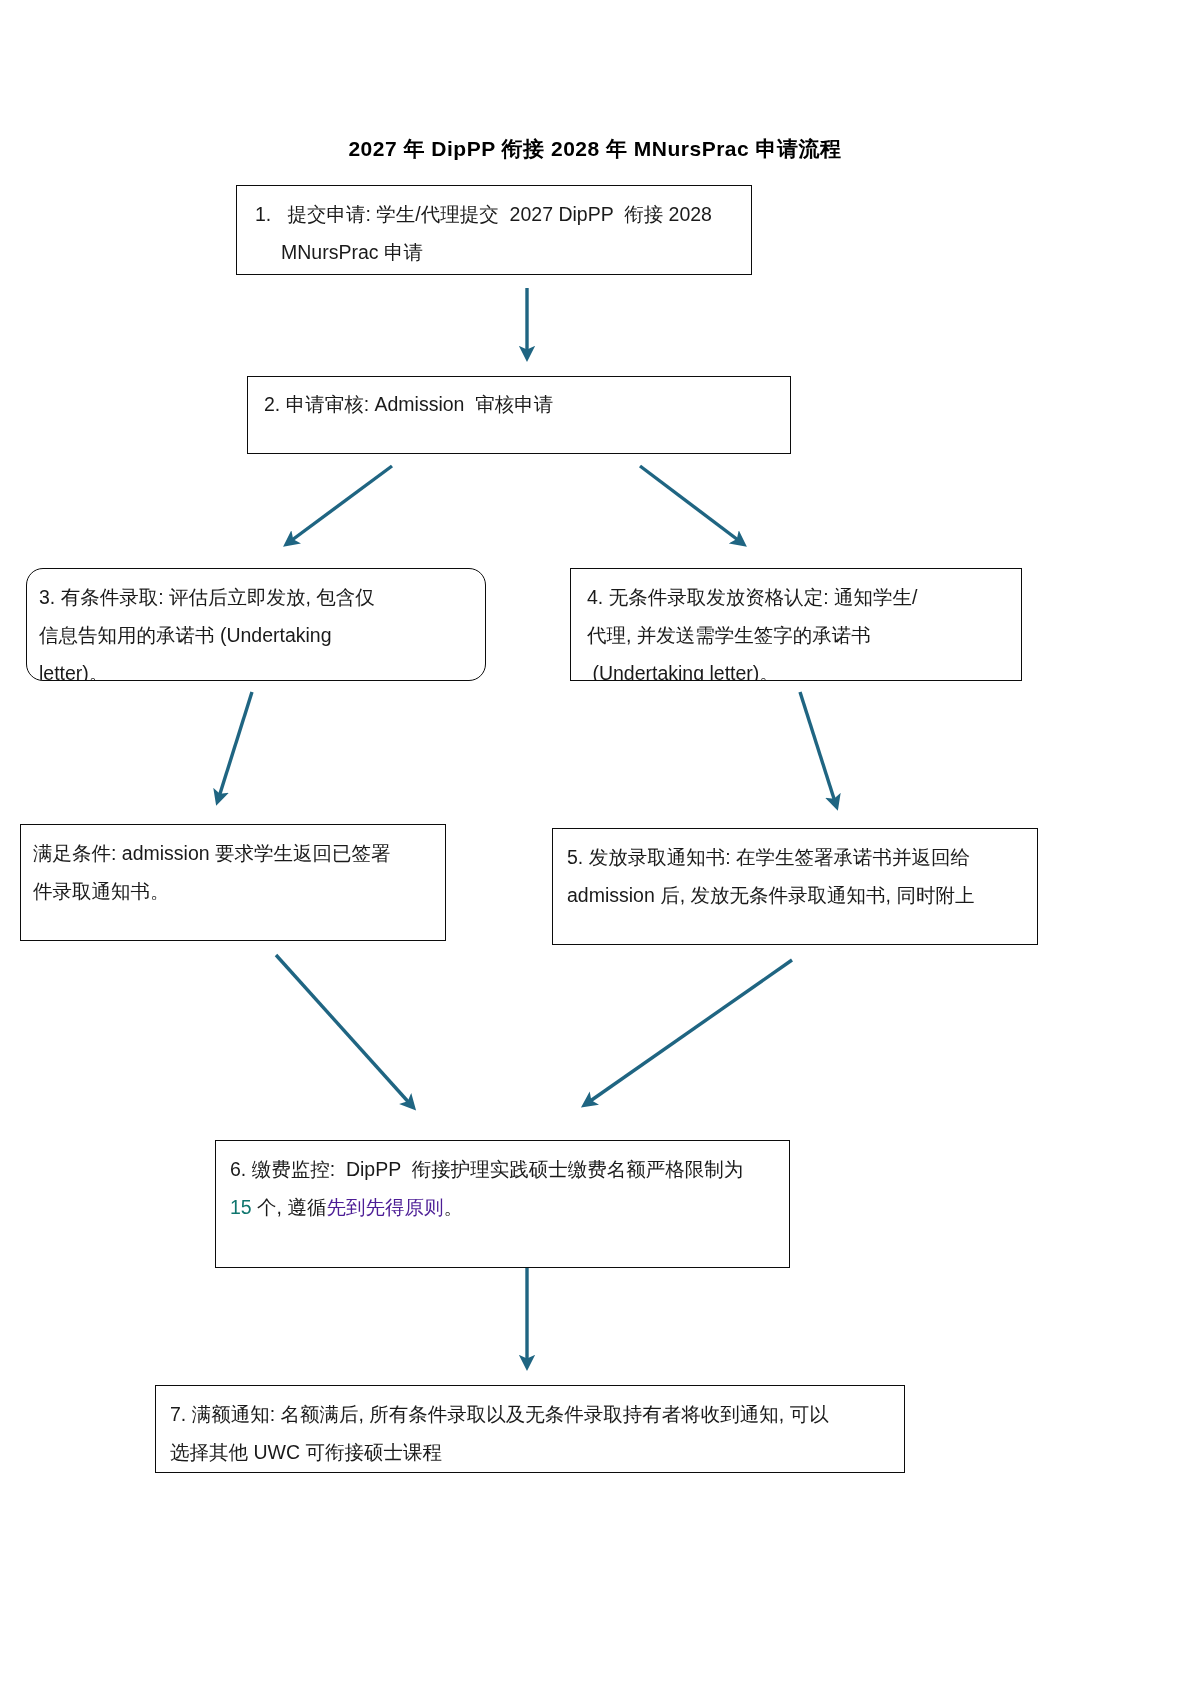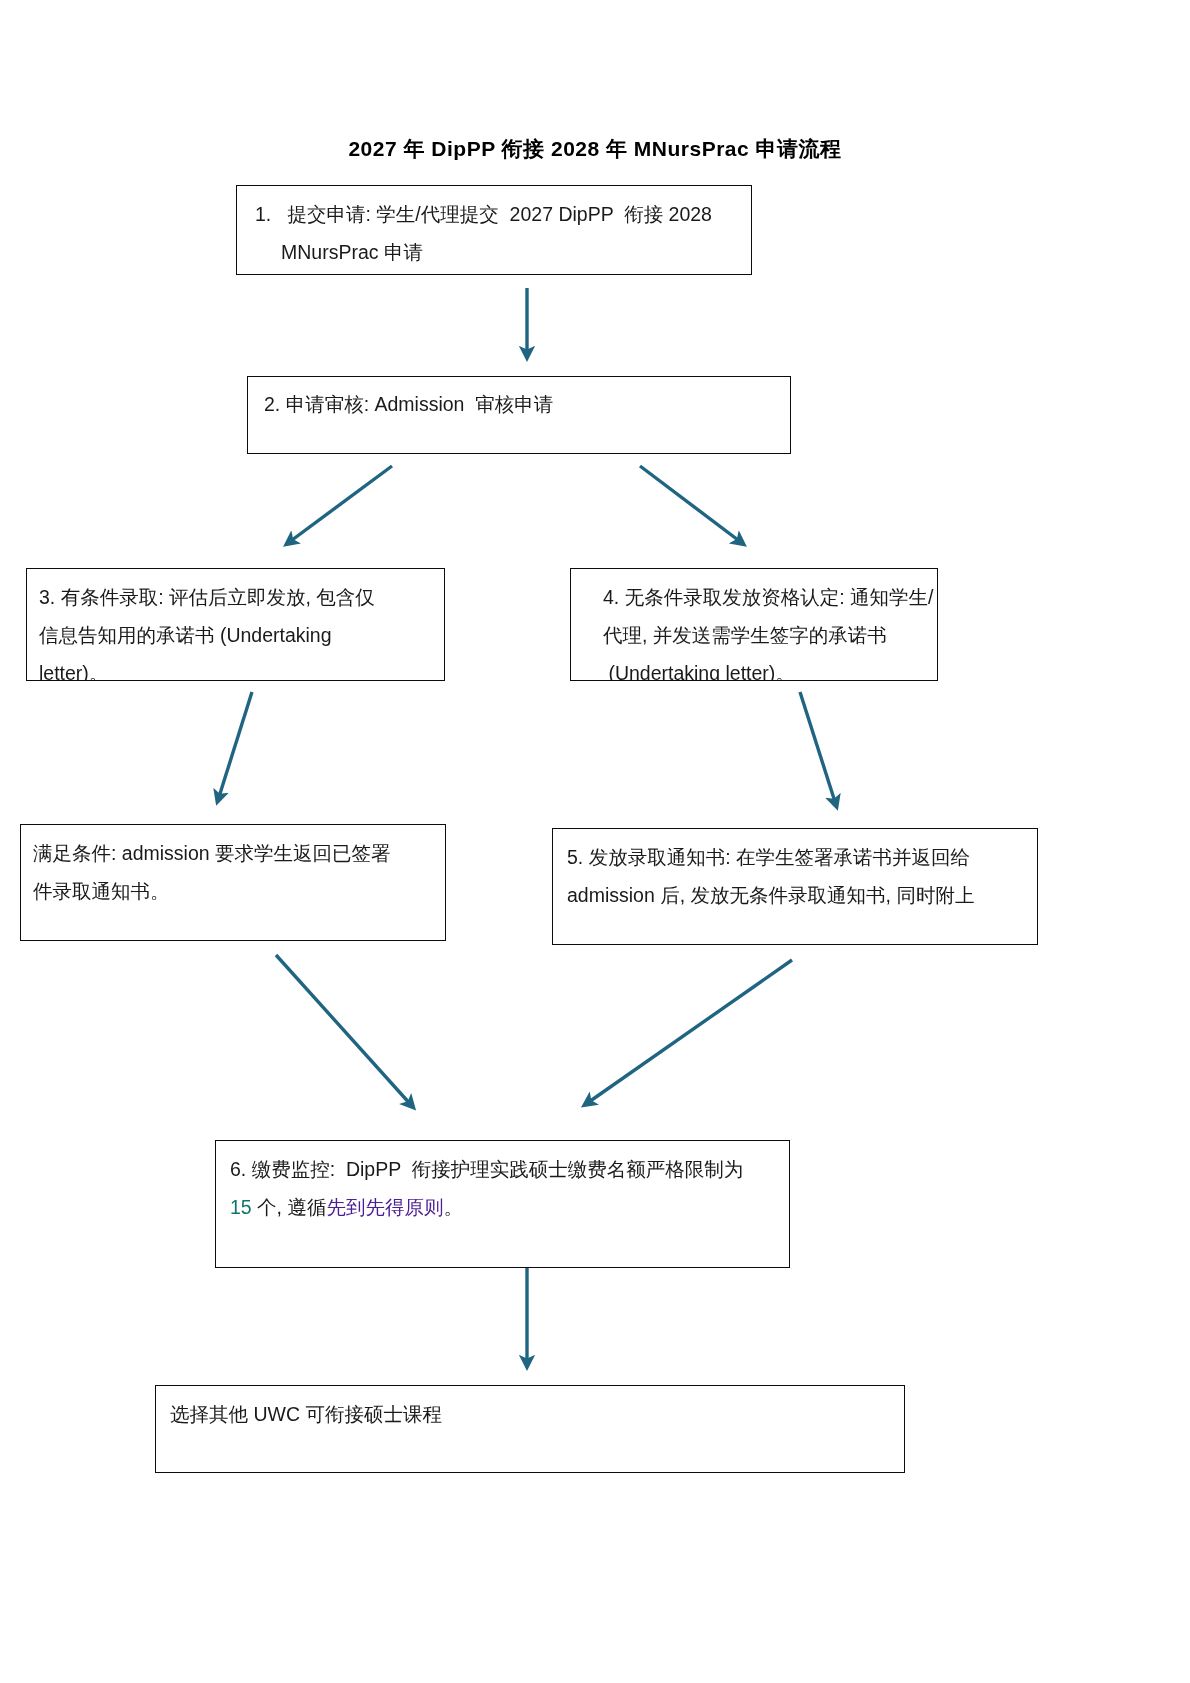--- a/index.html
+++ b/index.html
@@ -51,22 +51,22 @@
   .node p {
     margin: 0;
     white-space: pre;
   }
 
   
   #node-1 { left: 236px;  top: 185px;  width: 516px;  height: 90px; }
   #node-1 .inner { padding-left: 18px; }
   #node-2 { left: 247px;  top: 376px;  width: 544px;  height: 78px; }
   #node-2 .inner { padding-top: 8px; }
-  #node-3 { left: 26px;   top: 568px;  width: 419px;  height: 113px; }
-  #node-4 { left: 570px;  top: 568px;  width: 368px;  height: 113px; padding-left: 16px; }
+  #node-3 { left: 26px;   top: 568px;  width: 460px;  height: 113px; border-radius: 17px; }
+  #node-4 { left: 570px;  top: 568px;  width: 452px;  height: 113px; }
   #node-5 { left: 20px;   top: 824px;  width: 426px;  height: 117px; }
   #node-6 { left: 552px;  top: 828px;  width: 486px;  height: 117px; }
   #node-7 { left: 215px;  top: 1140px; width: 575px;  height: 128px; }
   #node-8 { left: 155px;  top: 1385px; width: 750px;  height: 88px; }
 
   #node-3 .inner, #node-5 .inner { padding-left: 12px; }
   #node-4 .inner { padding-left: 16px; }
   #node-6 .inner { padding-left: 14px; }
   #node-7 .inner { padding-left: 14px; }
   #node-8 .inner { padding-left: 14px; }
@@ -171,15 +171,16 @@
 
 <div class="node" id="node-7">
   <div class="inner">
     <p>6. 缴费监控:  DipPP  衔接护理实践硕士缴费名额严格限制为</p>
     <p><span class="hl-bold-red">15</span><span> 个, 遵循</span><span class="hl-red">先到先得原则</span><span>。</span></p>
   </div>
 </div>
 
 <div class="node" id="node-8">
   <div class="inner">
+    <p>7. 满额通知: 名额满后, 所有条件录取以及无条件录取持有者将收到通知, 可以</p>
     <p>选择其他 UWC 可衔接硕士课程</p>
   </div>
 </div>
 
 </body></html>

